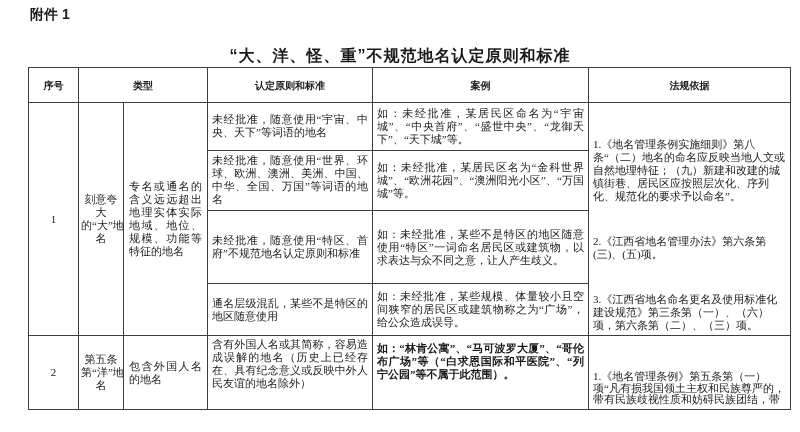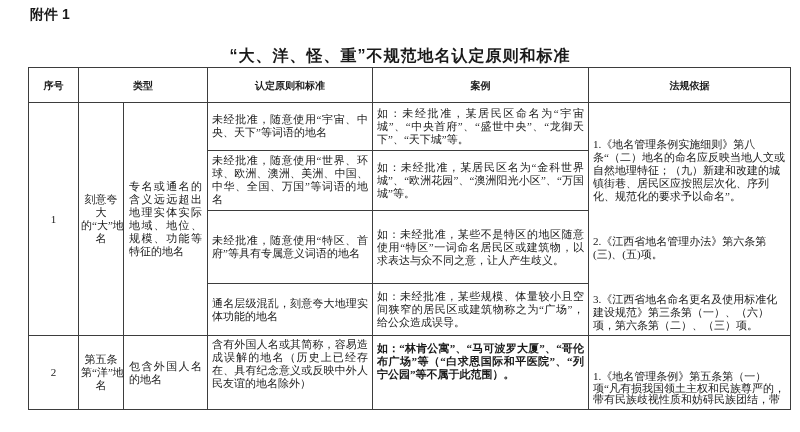--- a/index.html
+++ b/index.html
@@ -95,25 +95,25 @@
         <div class="legal-item">1.《地名管理条例实施细则》第八条“（二）地名的命名应反映当地人文或自然地理特征；（九）新建和改建的城镇街巷、居民区应按照层次化、序列化、规范化的要求予以命名”。</div>
         <div class="legal-item">2.《江西省地名管理办法》第六条第(三)、(五)项。</div>
         <div class="legal-item">3.《江西省地名命名更名及使用标准化建设规范》第三条第（一）、（六）项，第六条第（二）、（三）项。</div>
       </td>
     </tr>
     <tr class="h-r2">
       <td class="cell-justify">未经批准，随意使用“世界、环球、欧洲、澳洲、美洲、中国、中华、全国、万国”等词语的地名</td>
       <td class="cell-justify">如：未经批准，某居民区名为“金科世界城”、“欧洲花园”、“澳洲阳光小区”、“万国城”等。</td>
     </tr>
     <tr class="h-r3">
-      <td class="cell-justify">未经批准，随意使用“特区、首府”等具有专属意义词语的地名</td>
+      <td class="cell-justify">未经批准，随意使用“特区、首府”不规范地名认定原则和标准</td>
       <td class="cell-justify">如：未经批准，某些不是特区的地区随意使用“特区”一词命名居民区或建筑物，以求表达与众不同之意，让人产生歧义。</td>
     </tr>
     <tr class="h-r4">
-      <td class="cell-justify">通名层级混乱，刻意夸大地理实体功能的地名</td>
+      <td class="cell-justify">通名层级混乱，某些不是特区的地区随意使用</td>
       <td class="cell-justify">如：未经批准，某些规模、体量较小且空间狭窄的居民区或建筑物称之为“广场”，给公众造成误导。</td>
     </tr>
 
     <tr class="h-row2">
       <td class="cell-center">2</td>
       <td class="type-main">第五条第“洋”地名</td>
       <td class="type-sub">包含外国人名的地名</td>
       <td class="cell-justify cliptop">
         <div class="clip">含有外国人名或其简称，容易造成误解的地名（历史上已经存在、具有纪念意义或反映中外人民友谊的地名除外）</div>
       </td>

